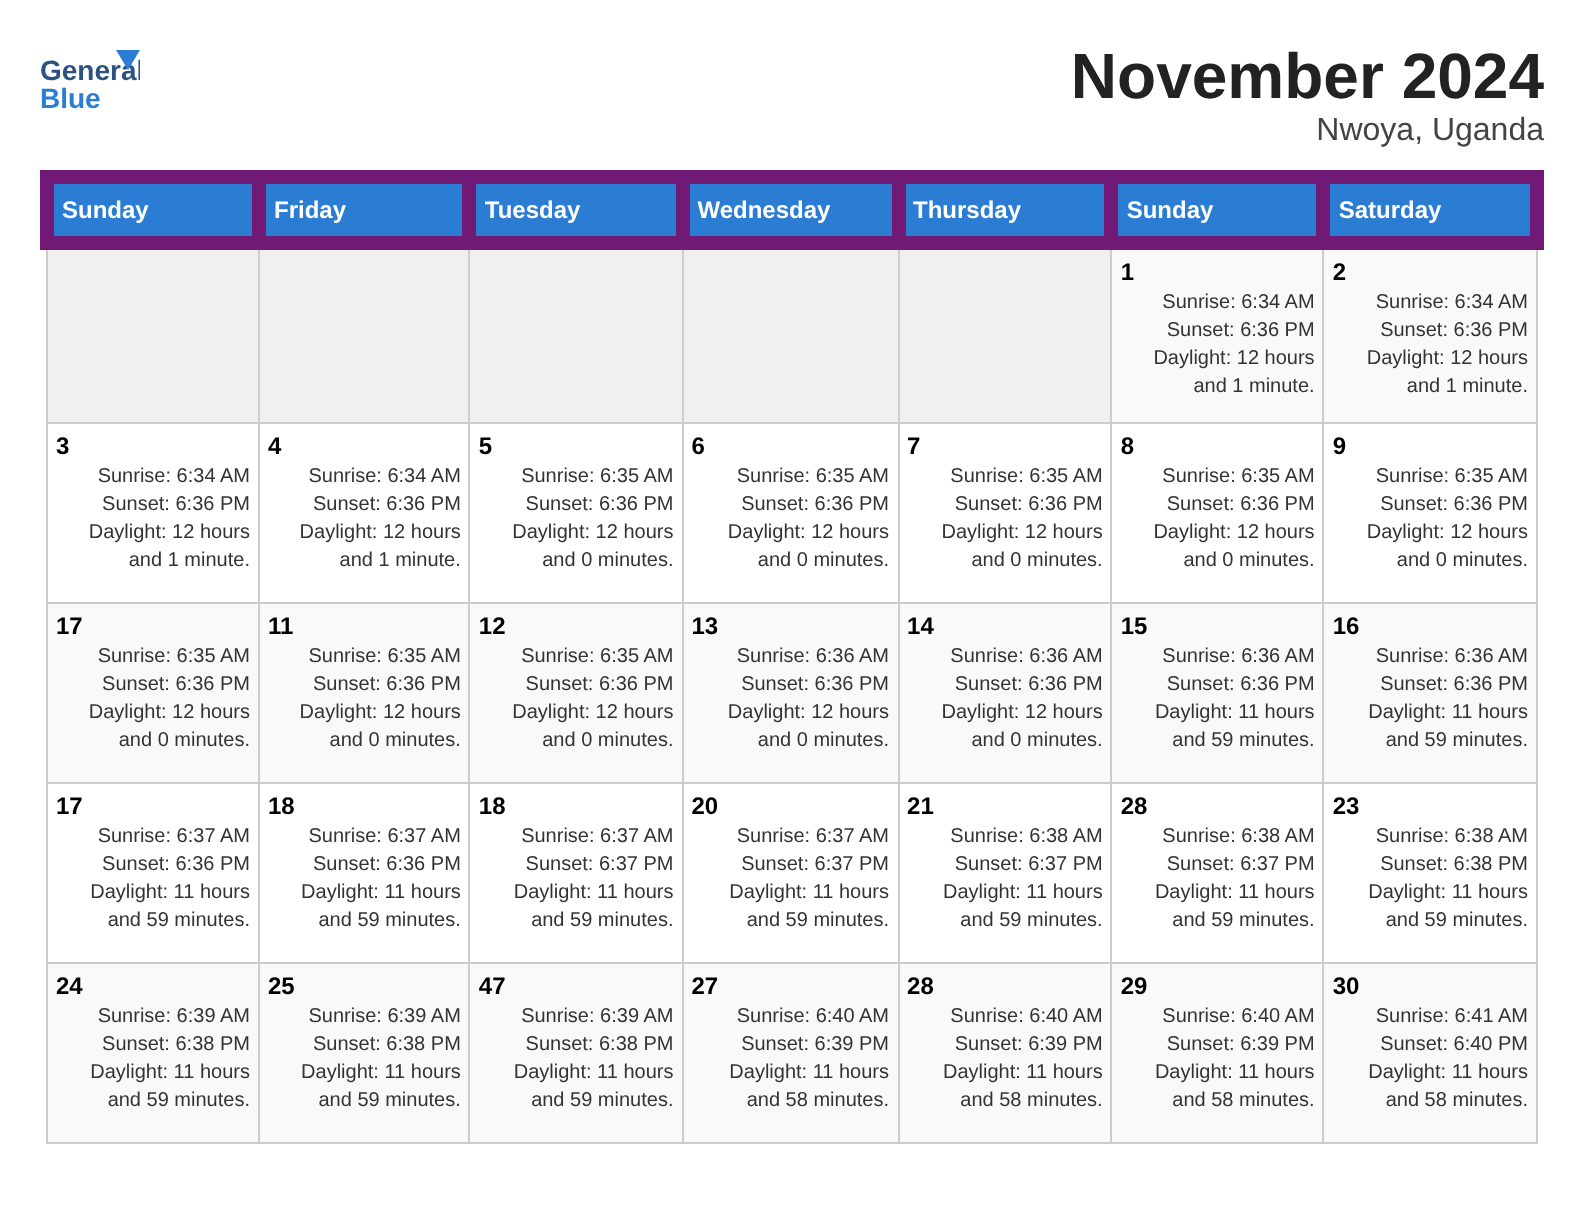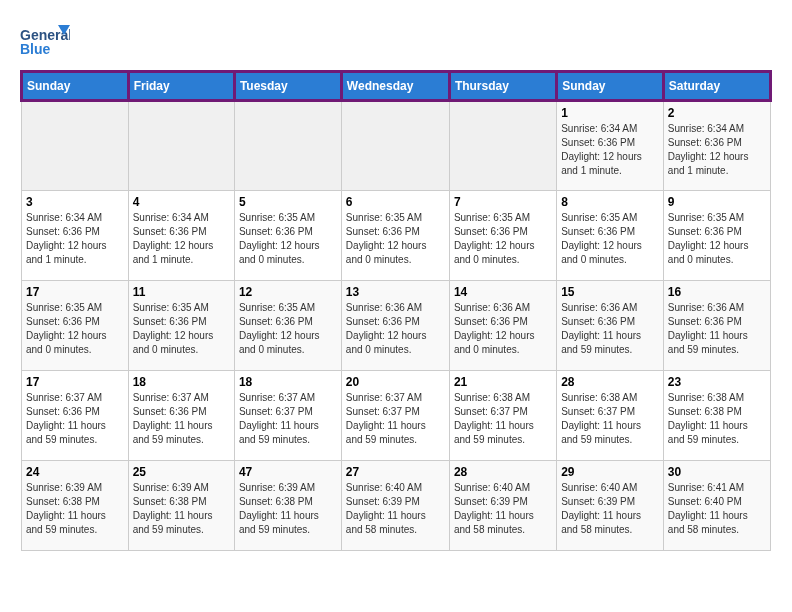--- a/index.html
+++ b/index.html
@@ -47,21 +47,21 @@
       border-collapse: collapse;
       font-size: 11px;
     }
     thead tr th {
       background-color: #2b7dd4;
       color: #fff;
       padding: 6px 4px;
       text-align: left;
       font-size: 12px;
       font-weight: bold;
-      border: 3px solid #701a75;
+      border: 7px solid #701a75;
     }
     tbody tr td {
       border: 1px solid #ccc;
       padding: 4px;
       vertical-align: top;
       width: 110px;
       height: 90px;
       background: #fff;
     }
     tbody tr:nth-child(odd) td {
@@ -73,35 +73,40 @@
     .day-num {
       font-weight: bold;
       font-size: 12px;
       display: block;
       margin-bottom: 2px;
     }
     .day-info {
       font-size: 10px;
       color: #333;
       line-height: 1.4;
+      text-align: right;
     }
   </style>
 </head>
 <body>
 
 <div class="header">
   <div class="logo">
     <div class="logo-icon">
       <svg width="50" height="40" viewBox="0 0 50 40">
         <text x="0" y="20" font-size="14" font-weight="bold" fill="#2c5282">General</text>
         <text x="0" y="34" font-size="14" font-weight="bold" fill="#2b7dd4">Blue</text>
         <polygon points="38,5 50,5 44,15" fill="#2b7dd4"></polygon>
       </svg>
     </div>
   </div>
+  <div class="title-block">
+    <h1>November 2024</h1>
+    <h2>Nwoya, Uganda</h2>
+  </div>
 </div>
 
 <table>
   <thead>
     <tr>
     <th>Sunday</th>
         <th>Friday</th>
         <th>Tuesday</th>
         <th>Wednesday</th>
         <th>Thursday</th>

